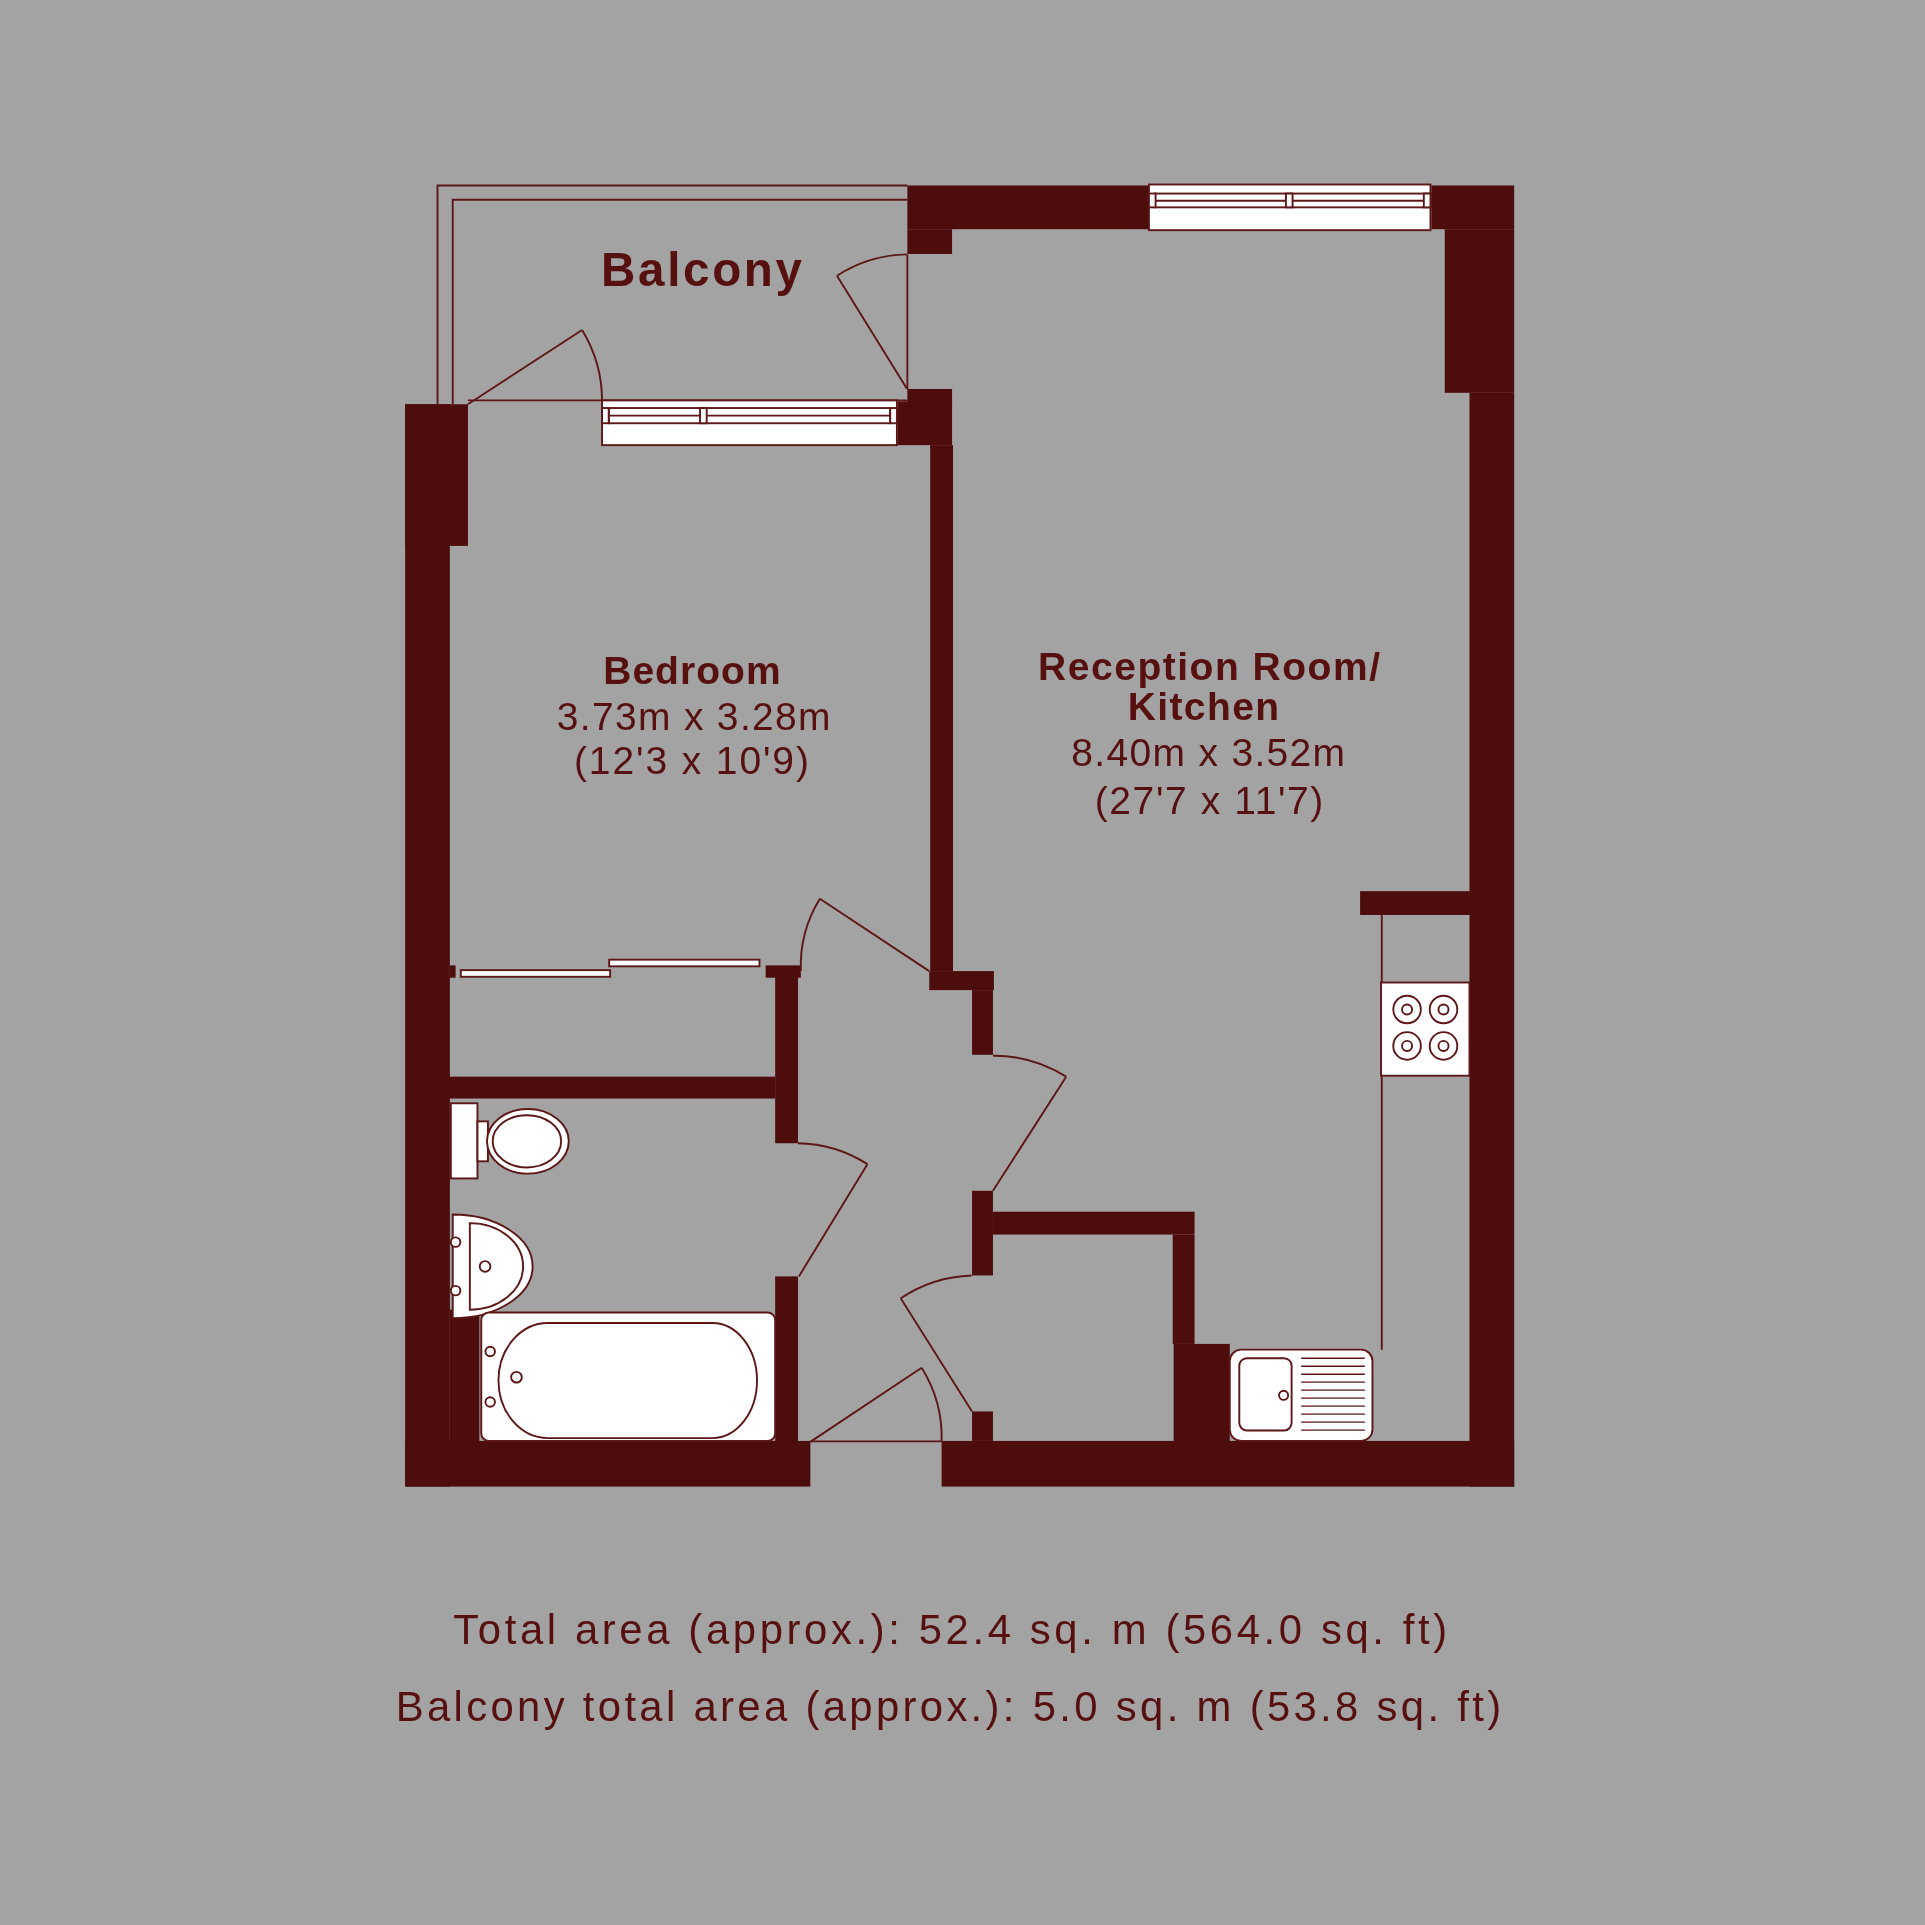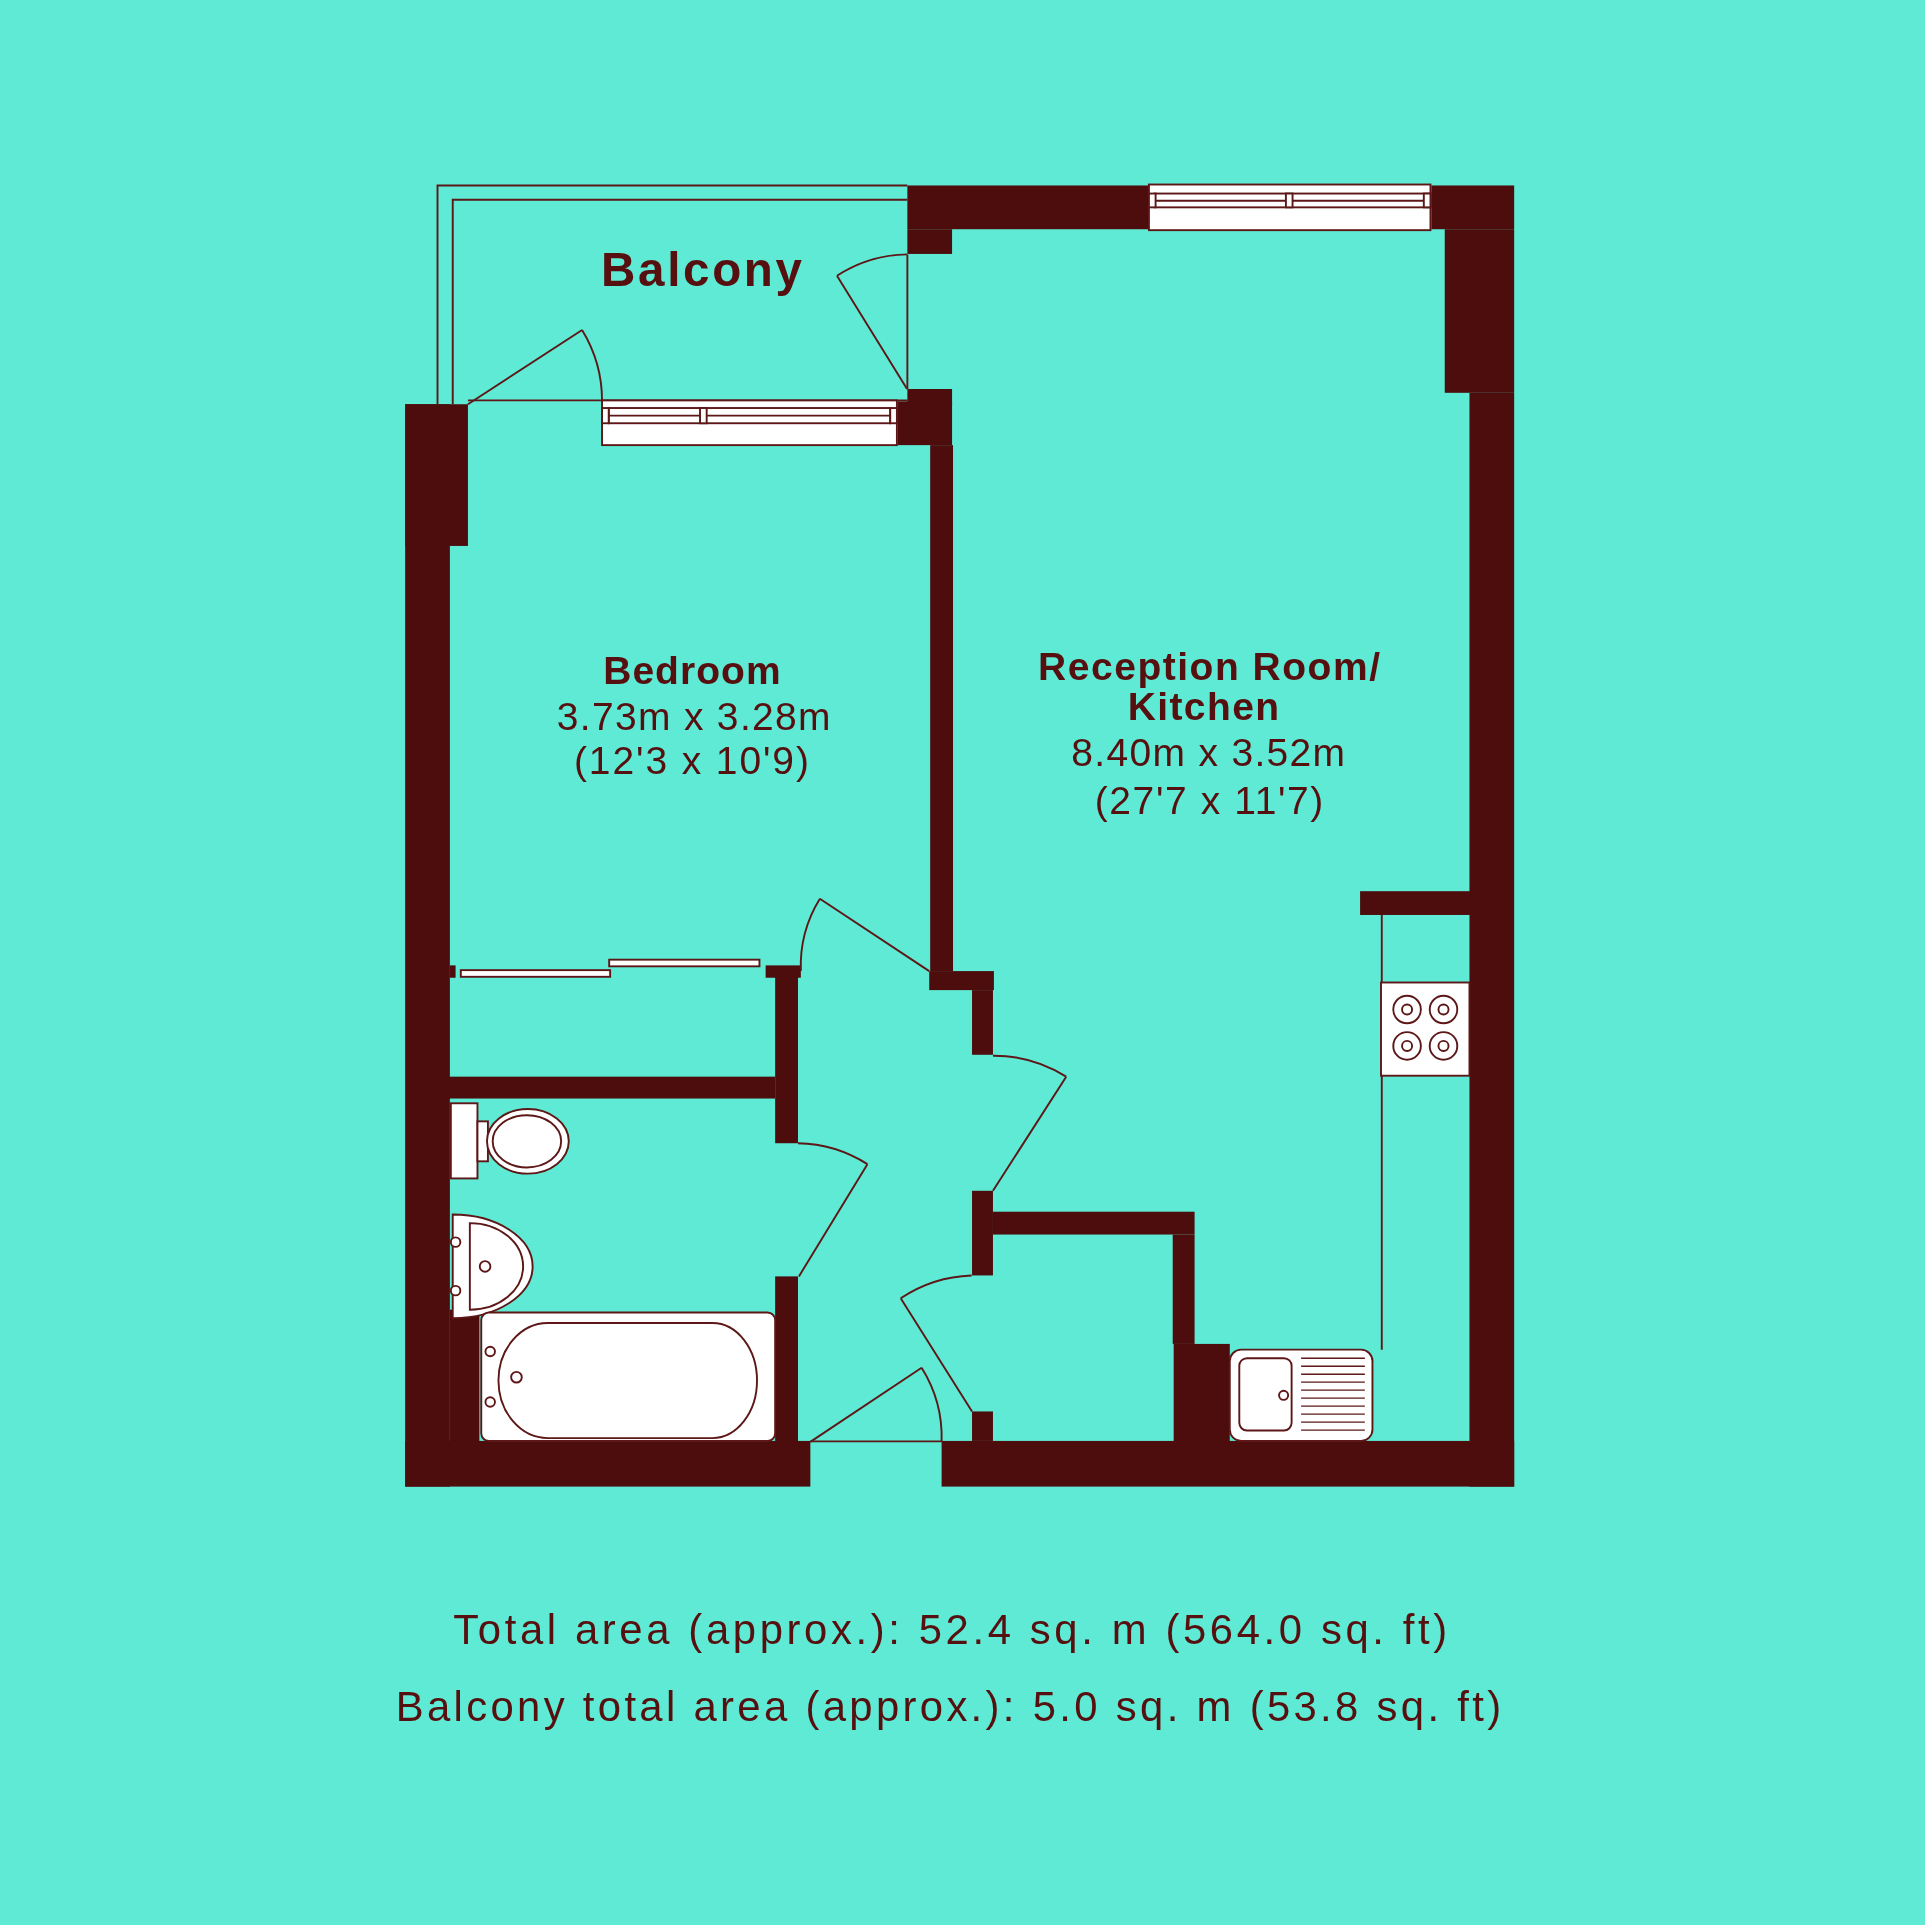--- a/index.html
+++ b/index.html
@@ -1,16 +1,16 @@
 <!DOCTYPE html>
 <html style="font-size:15px"><head>
 <meta charset="utf-8">
 <style>
   html,body{margin:0;padding:0;background:#ffffff;}
-  .page{position:relative;width:1926px;height:1926px;background:#5eead4;overflow:hidden;}
+  .page{position:relative;width:1926px;height:1926px;background:#a3a3a3;overflow:hidden;}
   svg{position:absolute;left:0;top:0;}
   text{font-family:"Liberation Sans", sans-serif;}
 </style>
 </head>
 <body>
 <div class="page">
 <svg width="1926" height="1926" viewBox="0 0 2025 2025">
   <g fill="#4d0d0d" stroke="none">
 
     <rect x="954" y="195" width="254" height="46"></rect>

